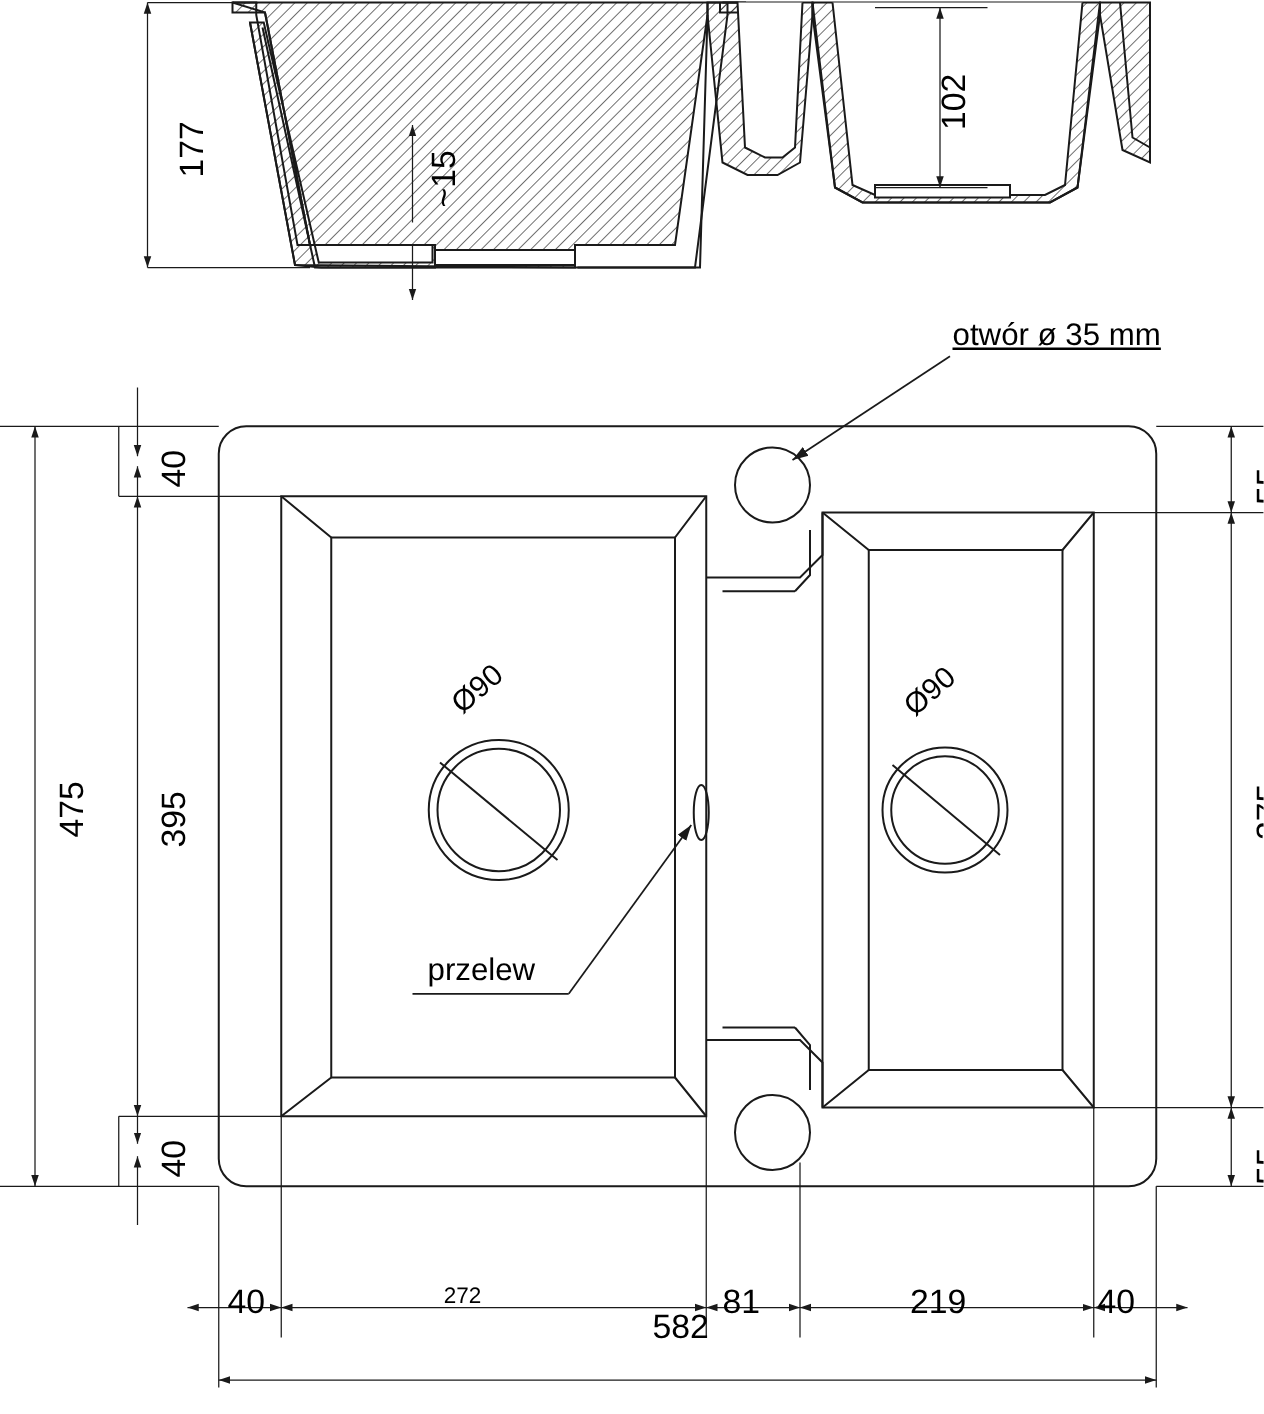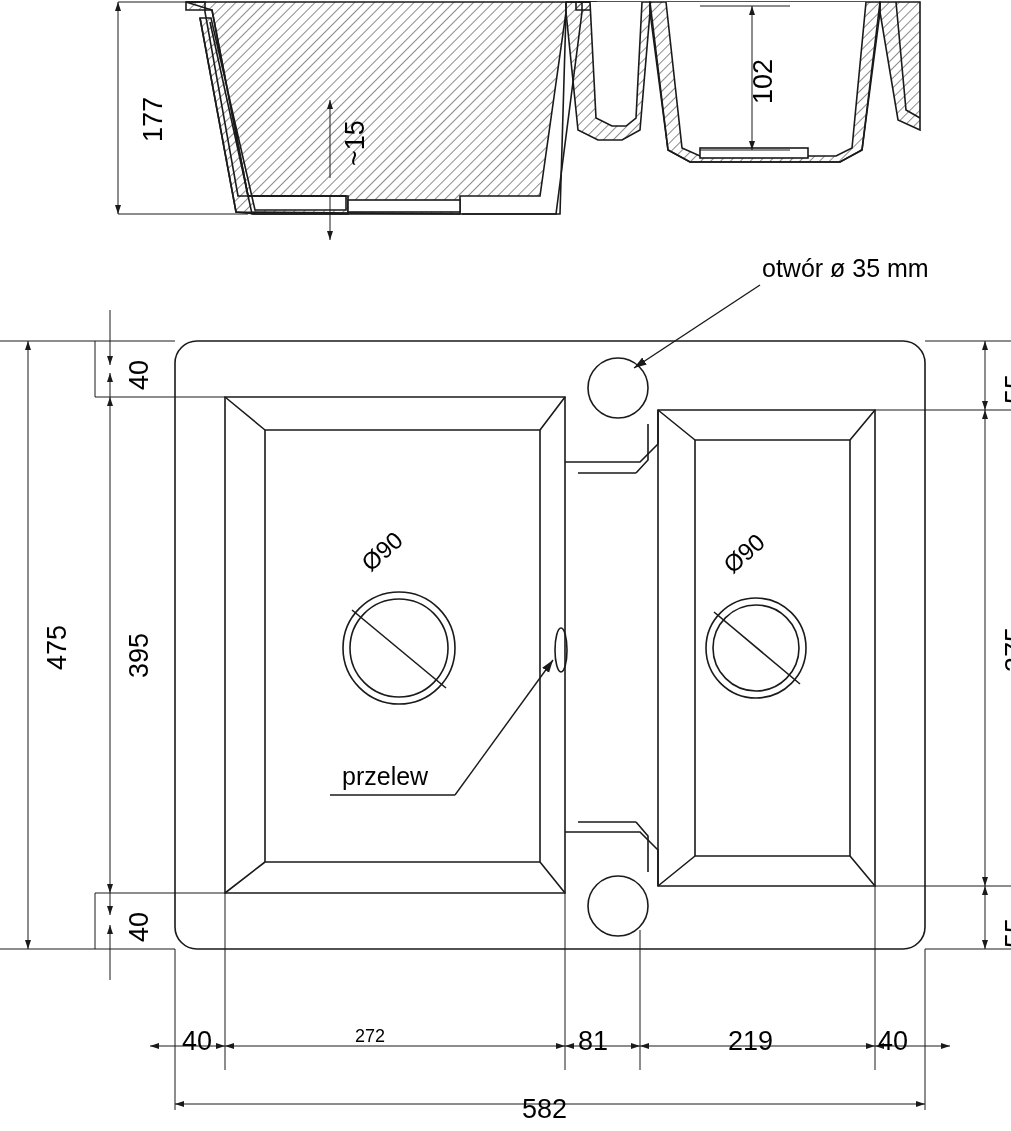--- a/index.html
+++ b/index.html
@@ -136,34 +136,34 @@
       <line x1="640" y1="1046" x2="875" y2="1046" marker-start="url(#arrR)" marker-end="url(#arrL)"></line>
       <line x1="875" y1="1046" x2="950" y2="1046" marker-start="url(#arrR)" marker-end="url(#arrL)"></line>
       <line x1="175" y1="1104" x2="925" y2="1104" marker-start="url(#arrR)" marker-end="url(#arrL)"></line>
     </g>
   </svg>
 
   <div class="lbl rot" style="left:138px; top:142px; font-size:27px;">177</div>
   <div class="lbl rot" style="left:340px; top:166px; font-size:27px;">~15</div>
   <div class="lbl rot" style="left:748px; top:104px; font-size:27px;">102</div>
 
-  <div class="lbl" style="left:762px; top:254px; font-size:25px;">otwór ø 35 mm</div>
+  <div class="lbl" style="left:762px; top:254px; font-size:25px;text-decoration:underline;">otwór ø 35 mm</div>
   <div class="lbl" style="left:342px; top:762px; font-size:25px;text-align:right;">przelew</div>
   <div class="lbl rot" style="left:356px; top:556px; font-size:24px; transform:rotate(-41deg);">Ø90</div>
   <div class="lbl rot" style="left:718px; top:558px; font-size:24px; transform:rotate(-41deg);">Ø90</div>
 
   <div class="lbl rot" style="left:42px; top:670px; font-size:27px;">475</div>
   <div class="lbl rot" style="left:124px; top:678px; font-size:27px;">395</div>
   <div class="lbl rot" style="left:124px; top:390px; font-size:27px;">40</div>
   <div class="lbl rot" style="left:124px; top:942px; font-size:27px;">40</div>
 
   <div class="lbl rot" style="left:1000px; top:404px; font-size:27px;">55</div>
   <div class="lbl rot" style="left:1000px; top:672px; font-size:27px;">375</div>
   <div class="lbl rot" style="left:1000px; top:948px; font-size:27px;">55</div>
 
   <div class="lbl" style="left:182px; top:1026px; font-size:27px;">40</div>
   <div class="lbl" style="left:355px; top:1026px; font-size:18px;">272</div>
   <div class="lbl" style="left:578px; top:1026px; font-size:27px;">81</div>
   <div class="lbl" style="left:728px; top:1026px; font-size:27px;">219</div>
   <div class="lbl" style="left:878px; top:1026px; font-size:27px;">40</div>
-  <div class="lbl" style="left:522px; top:1094px; font-size:27px;">582</div>
+  <div class="lbl" style="left:522px; top:1046px; font-size:27px;">582</div>
 
 </div>
 
 </body></html>

